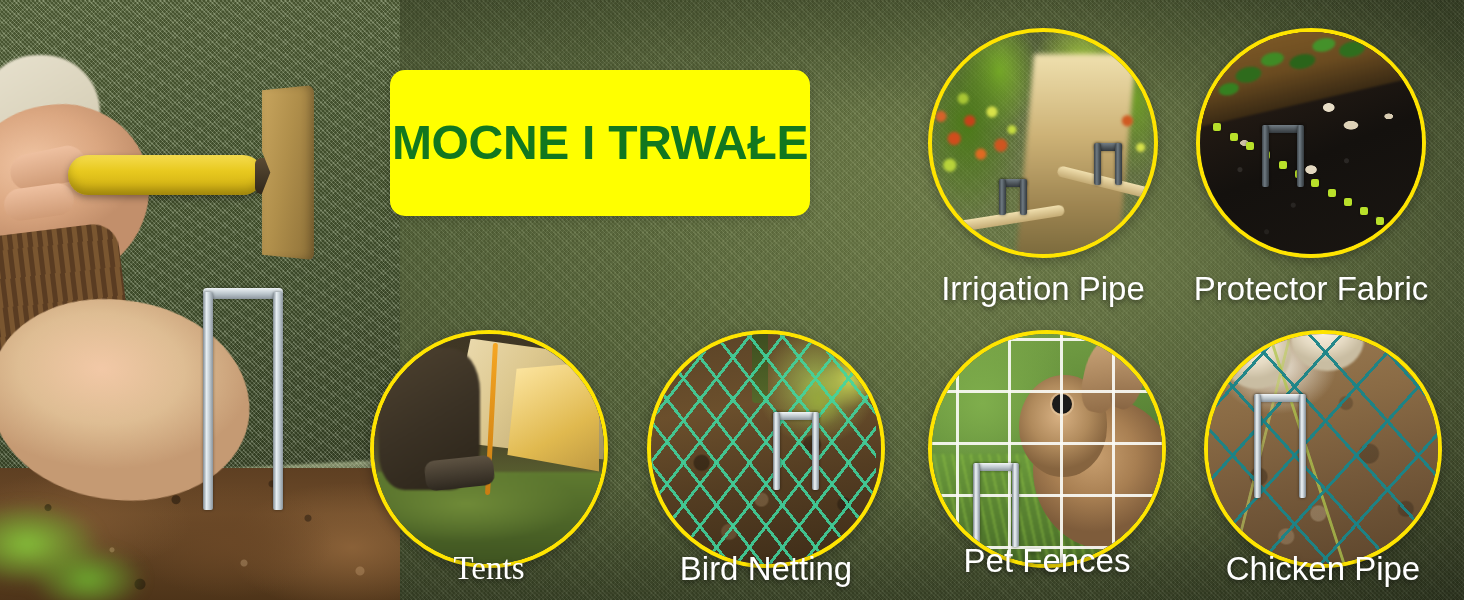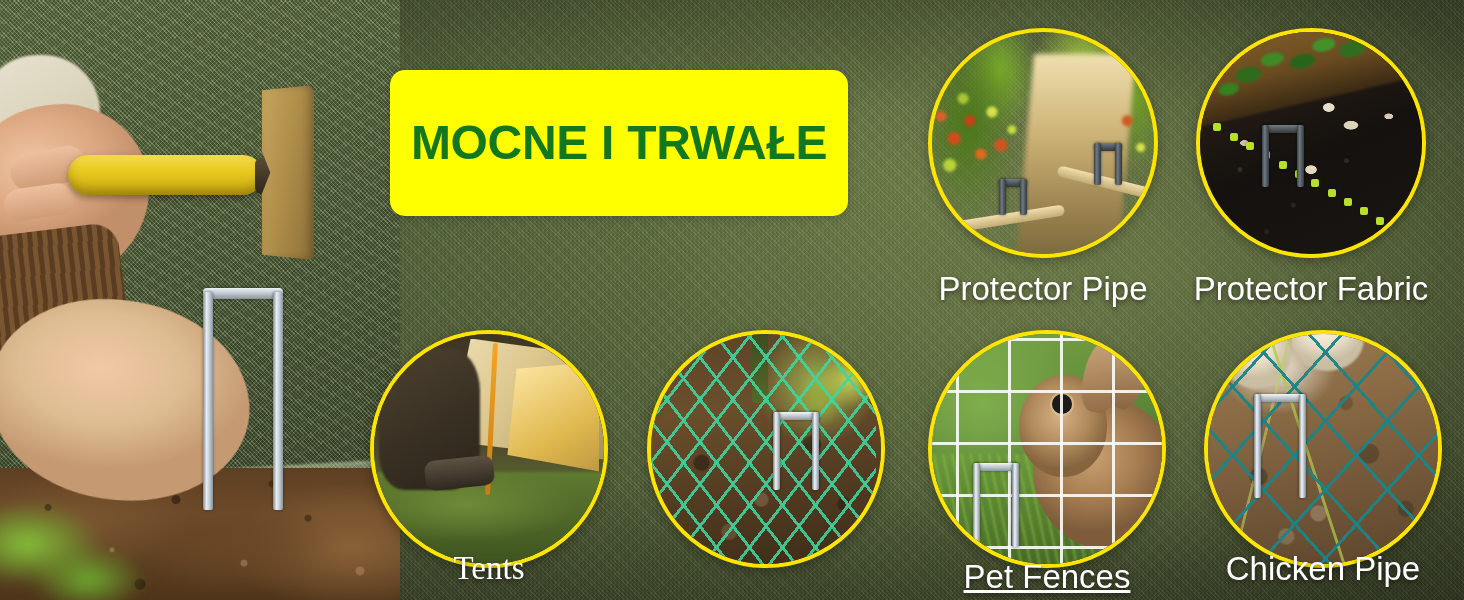--- a/index.html
+++ b/index.html
@@ -169,21 +169,21 @@
   .staple-top {
     position:absolute;
     background:linear-gradient(180deg,#eef3f6 0%, #b9c4ca 55%, #8b959d 100%);
     box-shadow:0 0 3px rgba(0,0,0,.4);
     border-radius:4px;
   }
 
   
   .headline-badge {
     position:absolute; left:390px; top:70px;
-    width:458px; height:146px;
+    width:420px; height:146px;
     background:#ffff00;
     border-radius:15px;
     display:flex; align-items:center; justify-content:center;
     box-shadow:0 2px 10px rgba(0,0,0,.18);
   }
   .headline-text {
     color:#12771f;
     font-size:48px;
     font-weight:bold;
     letter-spacing:-.3px;
@@ -551,21 +551,21 @@
             <div class="leg l"></div>
             <div class="leg r"></div>
         </div>
         <div class="mini-staple dark" style="left:73%; top:50%; width:28px; height:42px;">
           <div class="top"></div>
             <div class="leg l"></div>
             <div class="leg r"></div>
         </div>
       </div>
     </div>
-    <div class="feature-label" style="top:244px;">Protector Pipe</div>
+    <div class="feature-label" style="top:244px;">Irrigation Pipe</div>
   </div>
 
   <div class="feature" style="left:1196px; top:28px;">
     <div class="feature-circle" style="width:230px; height:230px;">
       <div class="feature-photo ph-protector">
         <div class="ph-protector-top"></div>
         <div class="ph-protector-leaves"></div>
         <div class="ph-protector-soil-grain"></div>
         <div class="ph-protector-debris"></div>
         <div class="ph-protector-dots">
@@ -614,40 +614,41 @@
         <div class="ph-bird-weeds"></div>
         <div class="ph-bird-stem"></div>
         <div class="ph-bird-net"></div>
         <div class="mini-staple" style="left:53%; top:34%; width:46px; height:78px;">
           <div class="top"></div>
             <div class="leg l"></div>
             <div class="leg r"></div>
         </div>
       </div>
     </div>
+    <div class="feature-label" style="top:222px;">Bird Netting</div>
   </div>
 
   <div class="feature" style="left:928px; top:330px;">
     <div class="feature-circle" style="width:238px; height:238px;">
       <div class="feature-photo ph-pet">
         <div class="ph-pet-grass"></div>
         <div class="ph-pet-rabbit-body"></div>
         <div class="ph-pet-rabbit-head"></div>
         <div class="ph-pet-rabbit-ear"></div>
         <div class="ph-pet-rabbit-ear2"></div>
         <div class="ph-pet-eye"></div>
         <div class="ph-pet-mesh"></div>
         <div class="mini-staple" style="left:18%; top:56%; width:46px; height:84px;">
           <div class="top"></div>
             <div class="leg l"></div>
             <div class="leg r"></div>
         </div>
       </div>
     </div>
-    <div class="feature-label" style="top:230px;text-decoration:underline;">Pet Fences</div>
+    <div class="feature-label" style="top:214px;">Pet Fences</div>
   </div>
 
   <div class="feature" style="left:1204px; top:330px;">
     <div class="feature-circle" style="width:238px; height:238px;">
       <div class="feature-photo ph-chicken">
         <div class="ph-chicken-soil"></div>
         <div class="ph-chicken-paw" style="left:6%;  top:-6%; width:30%; height:30%;"></div>
         <div class="ph-chicken-paw" style="left:36%; top:-12%; width:32%; height:28%;"></div>
         <div class="ph-chicken-straw"></div>
         <div class="ph-chicken-wire"></div>

